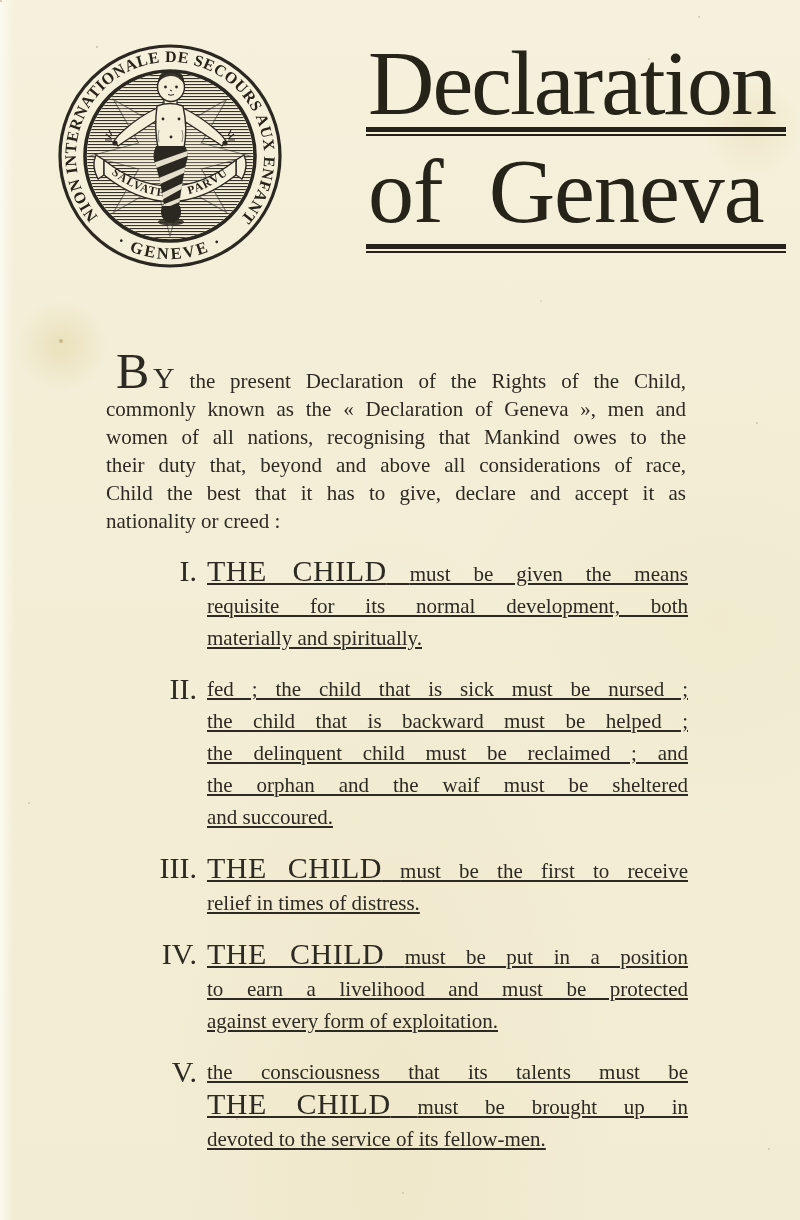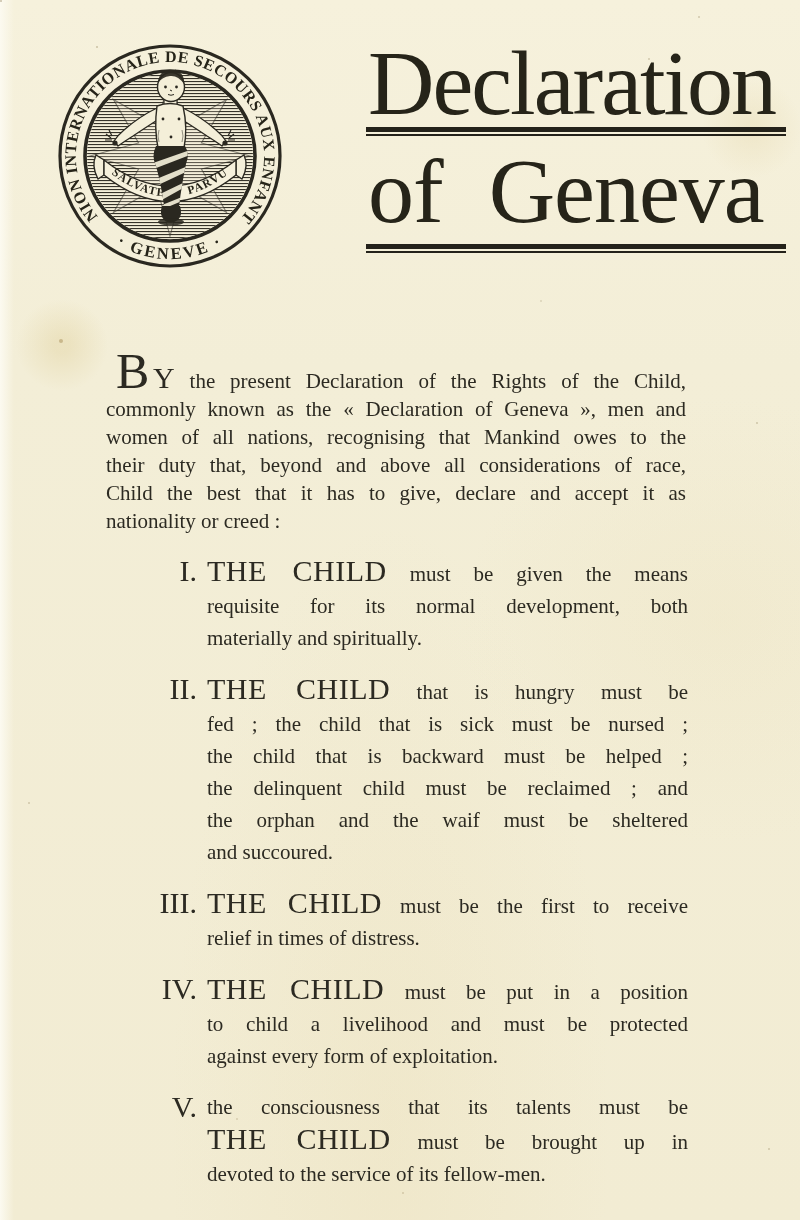--- a/index.html
+++ b/index.html
@@ -42,21 +42,21 @@
   .init1{position:absolute;left:10px;top:-17px;font-size:50px;line-height:1;letter-spacing:1px;}
   .init2{font-size:30px;line-height:1;}
   .jline{text-align:justify;text-align-last:justify;}
   .jline.last{text-align-last:left;}
   .indent{text-indent:47px;}
   
   .articles{position:absolute;left:106px;top:555px;width:582px;font-size:21px;line-height:32px;}
   .article{display:flex;margin-bottom:19px;}
   .article-number{width:91px;padding-right:10px;box-sizing:content-box;flex:0 0 auto;
     text-align:right;font-size:30px;line-height:32px;}
-  .article-body{flex:1 1 auto;width:481px;}
+  .article-body{flex:1 1 auto;width:481px;text-decoration:underline;}
   .lead{font-size:30px;line-height:32px;letter-spacing:.5px;}
 </style>
 </head>
 <body>
 
 <div class="page">
   <div class="specks"></div>
 
   <svg class="seal" viewBox="0 0 236 236" xmlns="http://www.w3.org/2000/svg">
     <defs>
@@ -161,42 +161,41 @@
       <div class="article-body">
         <div class="jline"><span class="lead">THE CHILD</span> <span>must be given the means</span></div>
         <div class="jline">requisite for its normal development, both</div>
         <div class="jline last">materially and spiritually.</div>
       </div>
     </div>
 
     <div class="article">
       <div class="article-number">II.</div>
       <div class="article-body">
-        <div class="jline"><span class="lead">THE CHILD</span> <span>that is hungry must be</span></div>
         <div class="jline">fed ; the child that is sick must be nursed ;</div>
         <div class="jline">the child that is backward must be helped ;</div>
         <div class="jline">the delinquent child must be reclaimed ; and</div>
         <div class="jline">the orphan and the waif must be sheltered</div>
         <div class="jline last">and succoured.</div>
       </div>
     </div>
 
     <div class="article">
       <div class="article-number">III.</div>
       <div class="article-body">
         <div class="jline"><span class="lead">THE CHILD</span> <span>must be the first to receive</span></div>
         <div class="jline last">relief in times of distress.</div>
       </div>
     </div>
 
     <div class="article">
       <div class="article-number">IV.</div>
       <div class="article-body">
         <div class="jline"><span class="lead">THE CHILD</span> <span>must be put in a position</span></div>
-        <div class="jline">to child a livelihood and must be protected</div>
+        <div class="jline">to earn a livelihood and must be protected</div>
         <div class="jline last">against every form of exploitation.</div>
       </div>
     </div>
 
     <div class="article">
       <div class="article-number">V.</div>
       <div class="article-body">
         <div class="jline">the consciousness that its talents must be</div>
         <div class="jline"><span class="lead">THE CHILD</span> <span>must be brought up in</span></div>
         <div class="jline last">devoted to the service of its fellow-men.</div>

